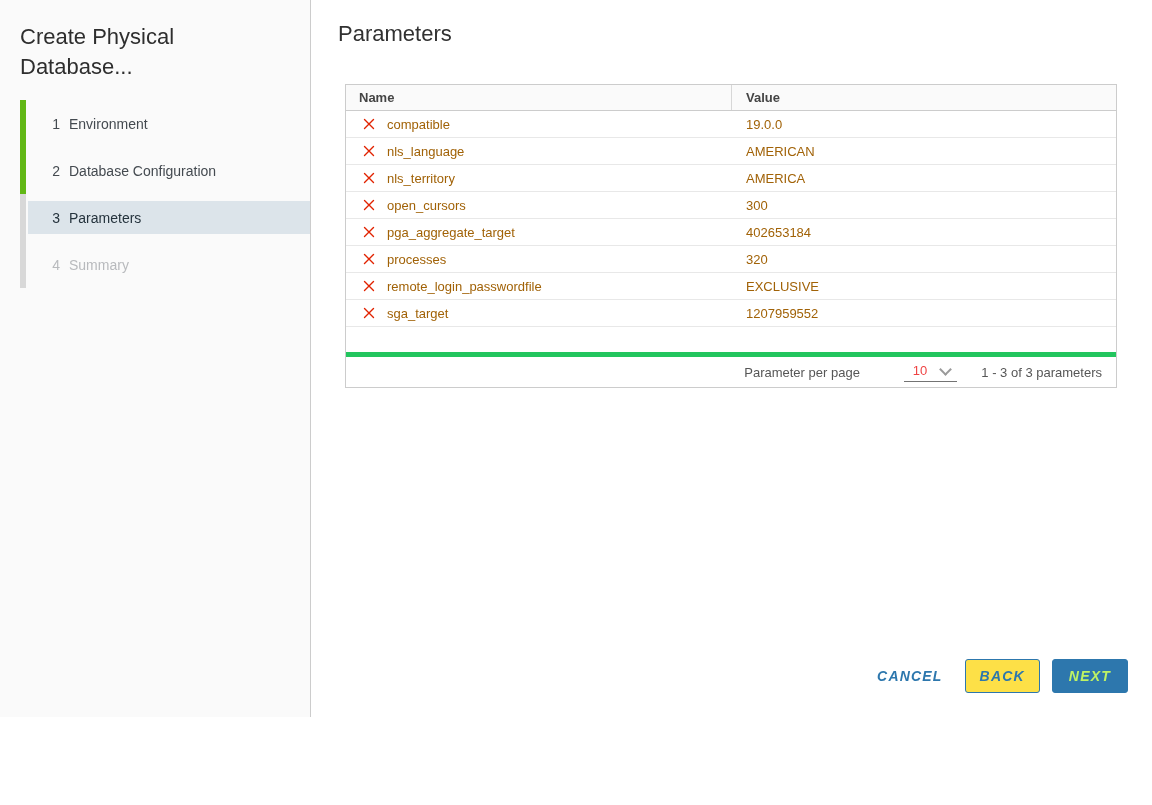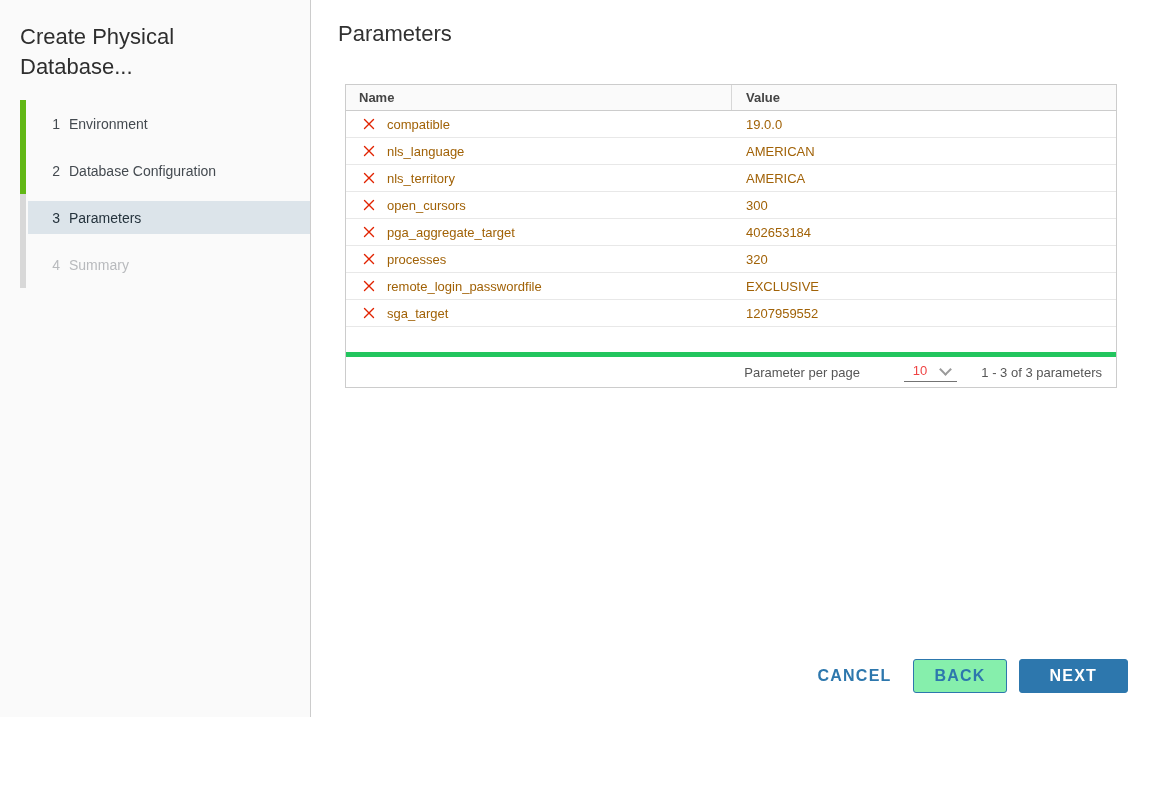--- a/index.html
+++ b/index.html
@@ -86,33 +86,33 @@
     transform: rotate(45deg); display: inline-block;
   }
 
   
   .actions {
     margin-top: auto; margin-right: -10px;
     display: flex; justify-content: flex-end; align-items: center;
   }
   .btn {
     height: 34px; box-sizing: border-box; border-radius: 3px;
-    font-family: inherit; font-size: 16px; font-weight: 600; letter-spacing: 1.2px;
-    cursor: pointer; display: inline-flex; align-items: center; justify-content: center;
+    font-family: inherit; font-size: 14px; font-weight: 600; letter-spacing: 1.2px;
+    cursor: pointer; display: inline-flex; align-items: center; justify-content: center; font-style: italic;
   }
   .btn-flat {
     background: transparent; border: none; color: #2d77ad; padding: 0 14px; margin-right: 8px;
   }
   .btn-outline {
-    background: #86efac; border: 1px solid #2d77ad; color: #2d77ad;
-    min-width: 73px; padding: 0 20px; margin-right: 12px;
+    background: #fde047; border: 1px solid #2d77ad; color: #2d77ad;
+    min-width: 73px; padding: 0 14px; margin-right: 12px;
   }
   .btn-primary {
-    background: #2d77ad; border: 1px solid #2d77ad; color: #ffffff;
-    min-width: 73px; padding: 0 30px;
+    background: #2d77ad; border: 1px solid #2d77ad; color: #bef264;
+    min-width: 73px; padding: 0 16px;
   }
 </style>
 </head>
 <body>
 
 <div class="app">
 
   <aside class="sidebar">
     <h1 class="wizard-title">Create Physical Database...</h1>
     <div class="steps-wrap">

